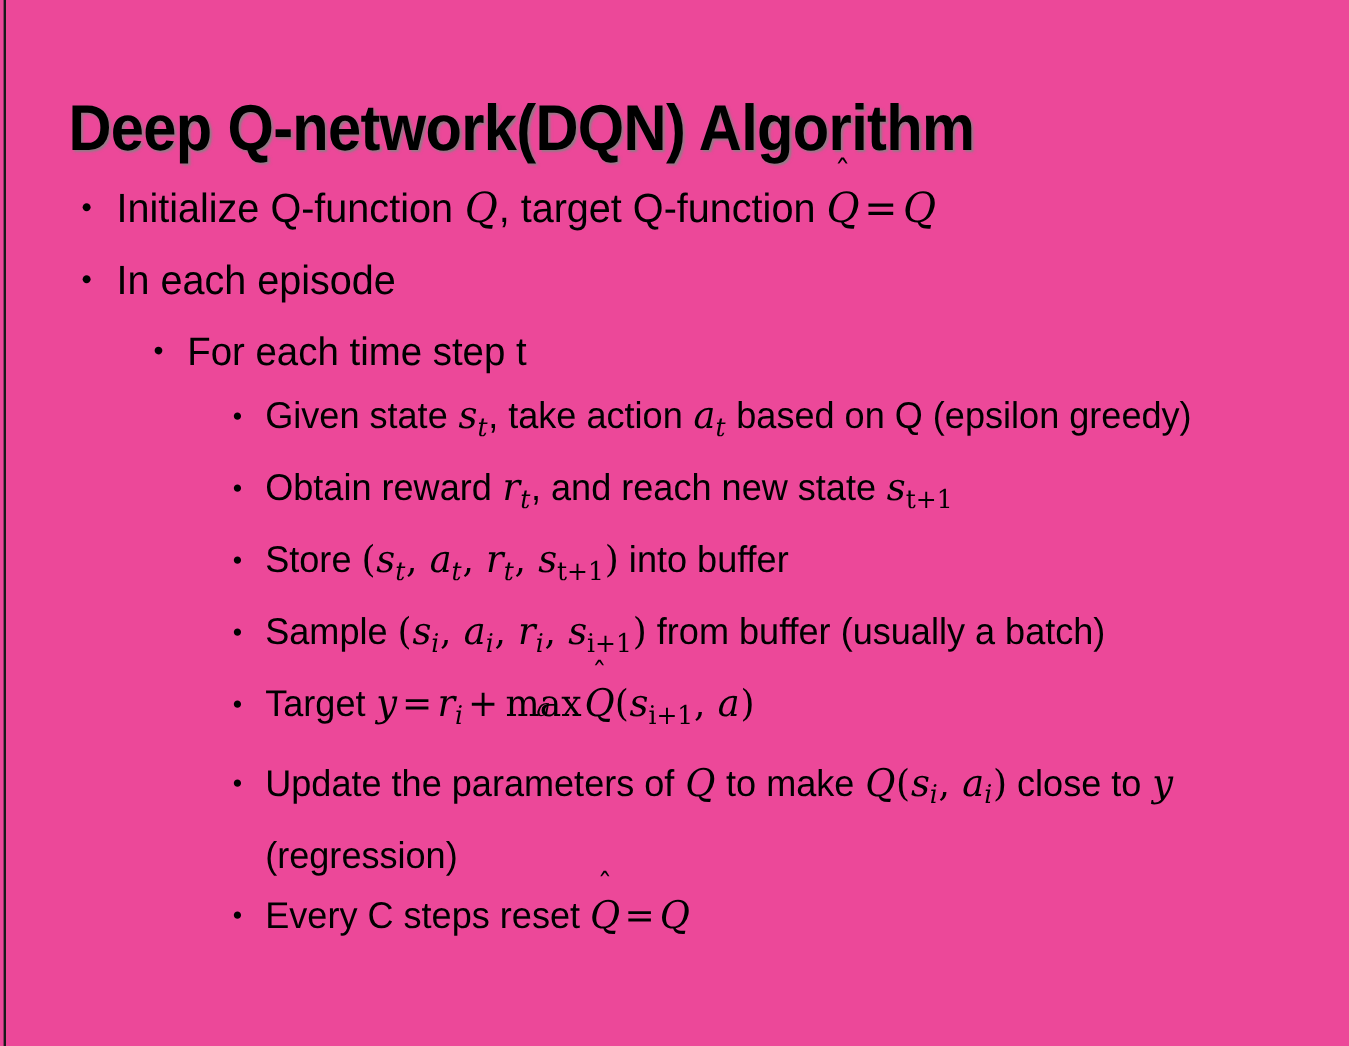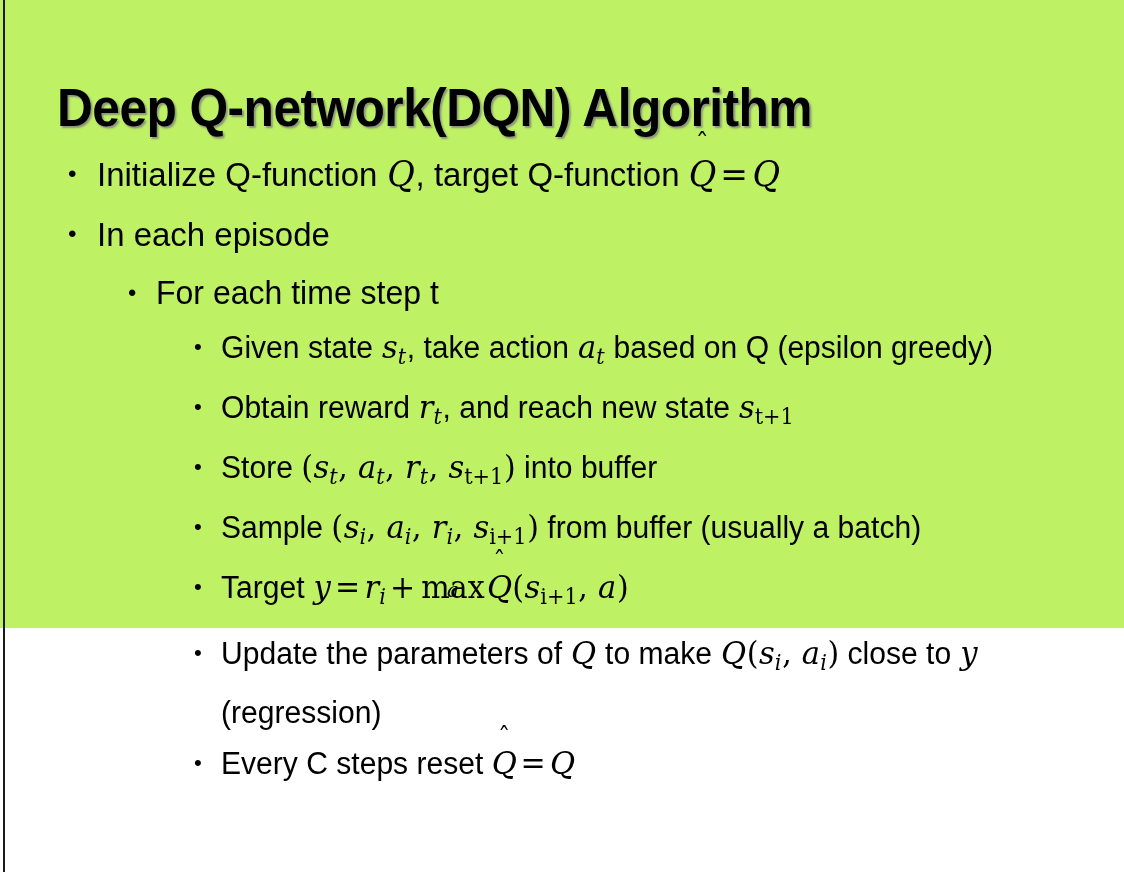--- a/index.html
+++ b/index.html
@@ -10,22 +10,22 @@
     width: 1124px;
     height: 872px;
     background: #ffffff;
     font-family: "Liberation Sans", sans-serif;
     overflow: hidden;
   }
 
   #slide {
     position: relative;
     width: 1124px;
-    height: 628px;
-    background: #bef264;
+    height: 872px;
+    background: #ec4899;
     box-sizing: border-box;
   }
 
   
   #left-rule {
     position: absolute;
     left: 3px;
     top: 0;
     width: 2px;
     height: 872px;

